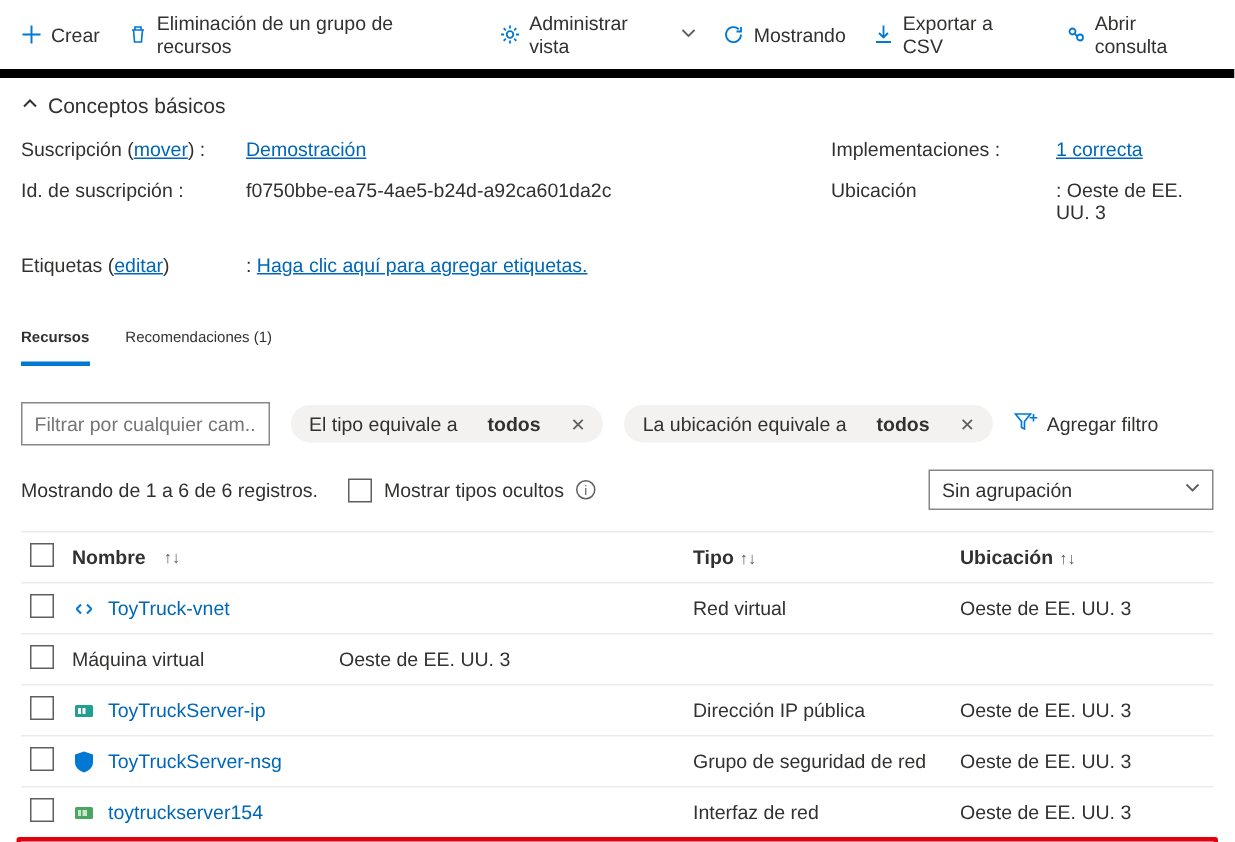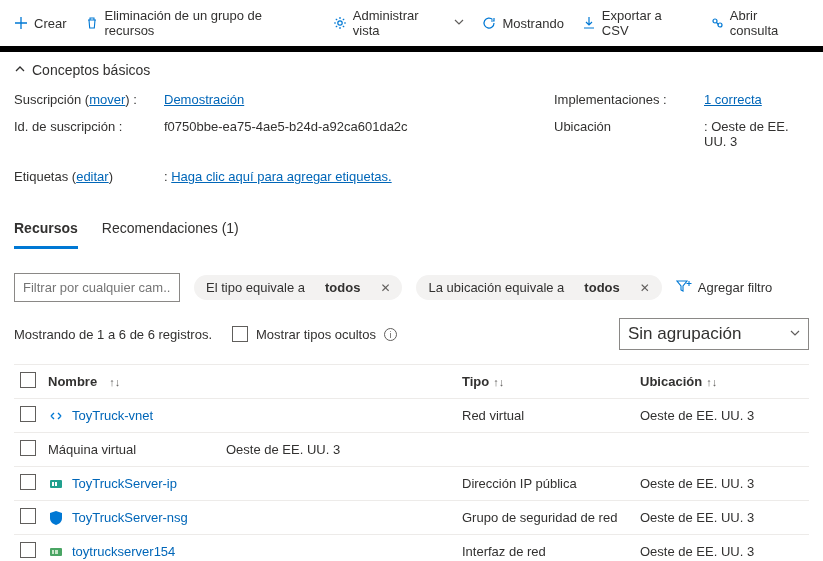--- a/index.html
+++ b/index.html
@@ -47,21 +47,21 @@
   a.plainlink { color: #0066b8; text-decoration: none; cursor:pointer; }
   .tabs {
     display:flex;
     gap: 24px;
     padding: 12px 14px 0;
     border-bottom: 1px;
   }
   .tab {
     padding: 6px 0 10px;
     cursor:pointer;
-    font-size:14px;
+    font-size:10px;
   }
   .tab.active {
     border-bottom: 3px solid #0078d4;
     font-weight:600;
   }
   .filter-bar {
     display:flex;
     align-items:center;
     gap: 14px;
     padding: 24px 14px 10px;
@@ -100,21 +100,21 @@
     width:16px; height:16px; border:1px solid #605e5c; background:#fff; display:inline-block;
   }
   .select-group {
     margin-left:auto;
     width:190px;
     border:1px solid #8a8886;
     padding:5px 8px;
     display:flex;
     align-items:center;
     justify-content:space-between;
-    font-size:17px;
+    font-size:13px;
   }
   .table { padding: 0 14px; }
   .thead, .trow {
     display:flex;
     align-items:center;
     padding: 7px 6px;
     border-top:1px solid #edebe9;
   }
   .thead { font-weight:600; }
   .col-chk { width: 28px; }

